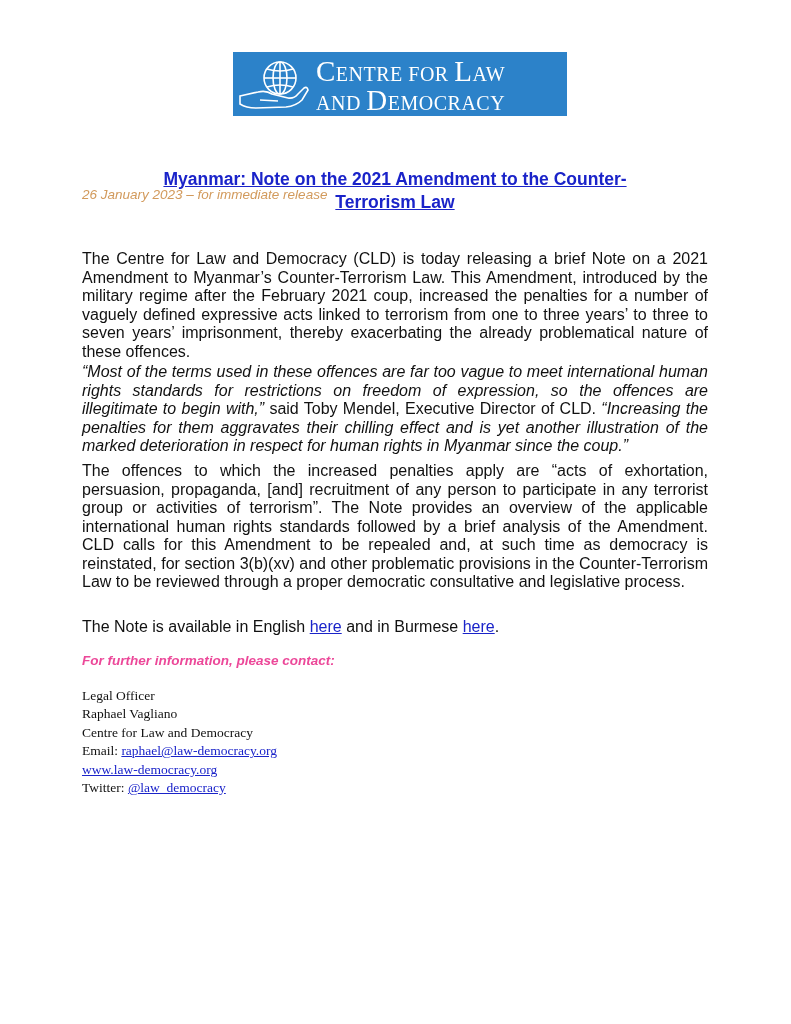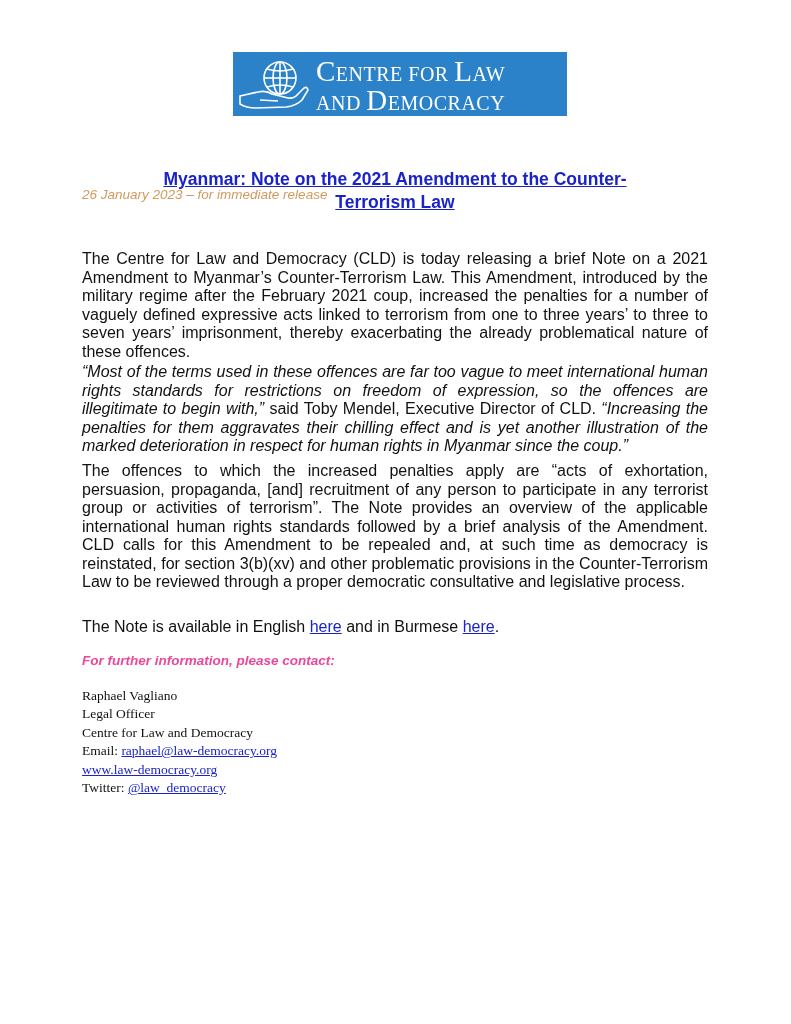--- a/index.html
+++ b/index.html
@@ -70,19 +70,19 @@
 
 <div class="para p3">The offences to which the increased penalties apply are “acts of exhortation, persuasion, propaganda, [and] recruitment of any person to participate in any terrorist group or activities of terrorism”. The Note provides an overview of the applicable international human rights standards followed by a brief analysis of the Amendment. CLD calls for this Amendment to be repealed and, at such time as democracy is reinstated, for section 3(b)(xv) and other problematic provisions in the Counter-Terrorism Law to be reviewed through a proper democratic consultative and legislative process.</div>
 
 <div class="para p4">
   <span>The Note is available in English </span><a class="link">here</a><span> and in Burmese </span><a class="link">here</a><span>.</span>
 </div>
 
 <div class="contact-heading">For further information, please contact:</div>
 
 <div class="contact">
+  <div>Legal Officer</div>
   <div>Raphael Vagliano</div>
-  <div>Legal Officer</div>
   <div>Centre for Law and Democracy</div>
   <div><span>Email: </span><a class="link">raphael@law-democracy.org</a></div>
   <div><a class="link">www.law-democracy.org</a></div>
   <div><span>Twitter: </span><a class="link">@law_democracy</a></div>
 </div>
 
 </body></html>

